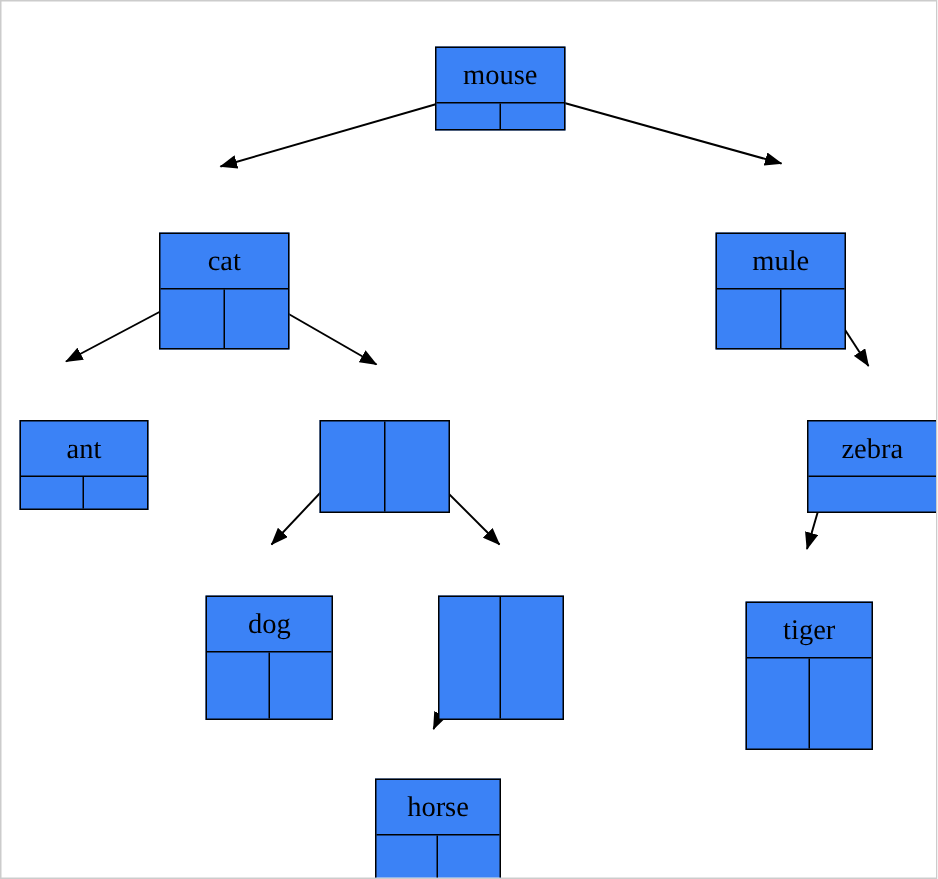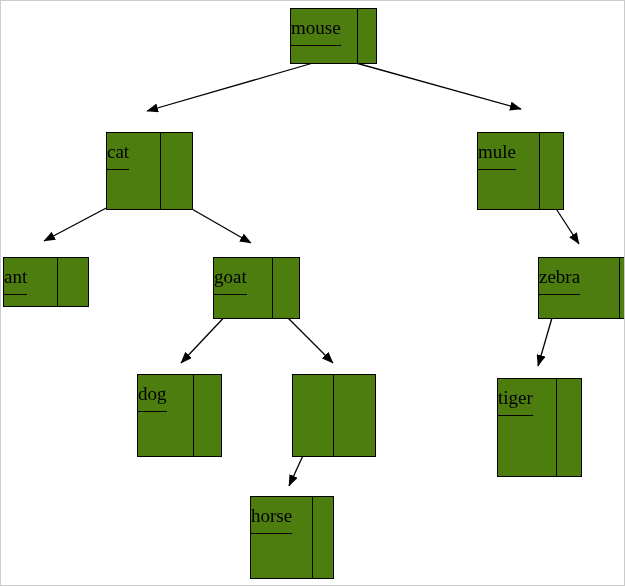--- a/index.html
+++ b/index.html
@@ -22,24 +22,25 @@
     left: 0;
     top: 0;
     width: 625px;
     height: 586px;
     pointer-events: none;
   }
   .node {
     position: absolute;
     box-sizing: border-box;
     border: 1px solid #000000;
-    background: #4d7c0f;
+    background: #3b82f6;
     display: flex;
-    flex-direction: row;
+    flex-direction: column;
     z-index: 2;
+    margin-top: 23px;
   }
   .node-label {
     flex: 0 0 auto;
     height: 37px;
     line-height: 37px;
     text-align: center;
     font-size: 19px;
     color: #000000;
     border-bottom: 1px solid #000000;
     box-sizing: border-box;
@@ -95,29 +96,28 @@
           <div class="cell cell-right"></div>
         </div>
       </div>
       <div class="node" style="left: 476px; top: 131px; width: 87px; height: 78px;">
         <div class="node-label">mule</div>
         <div class="node-cells">
           <div class="cell cell-left"></div>
           <div class="cell cell-right"></div>
         </div>
       </div>
-      <div class="node" style="left: 2px; top: 256px; width: 86px; height: 50px;">
+      <div class="node" style="left: 12px; top: 256px; width: 86px; height: 60px;">
         <div class="node-label">ant</div>
         <div class="node-cells">
           <div class="cell cell-left"></div>
           <div class="cell cell-right"></div>
         </div>
       </div>
       <div class="node" style="left: 212px; top: 256px; width: 87px; height: 62px;">
-        <div class="node-label">goat</div>
         <div class="node-cells">
           <div class="cell cell-left"></div>
           <div class="cell cell-right"></div>
         </div>
       </div>
       <div class="node" style="left: 537px; top: 256px; width: 87px; height: 62px; gap: 36px;">
         <div class="node-label">zebra</div>
         <div class="node-cells">
           <div class="cell cell-left"></div>
           <div class="cell cell-right"></div>

